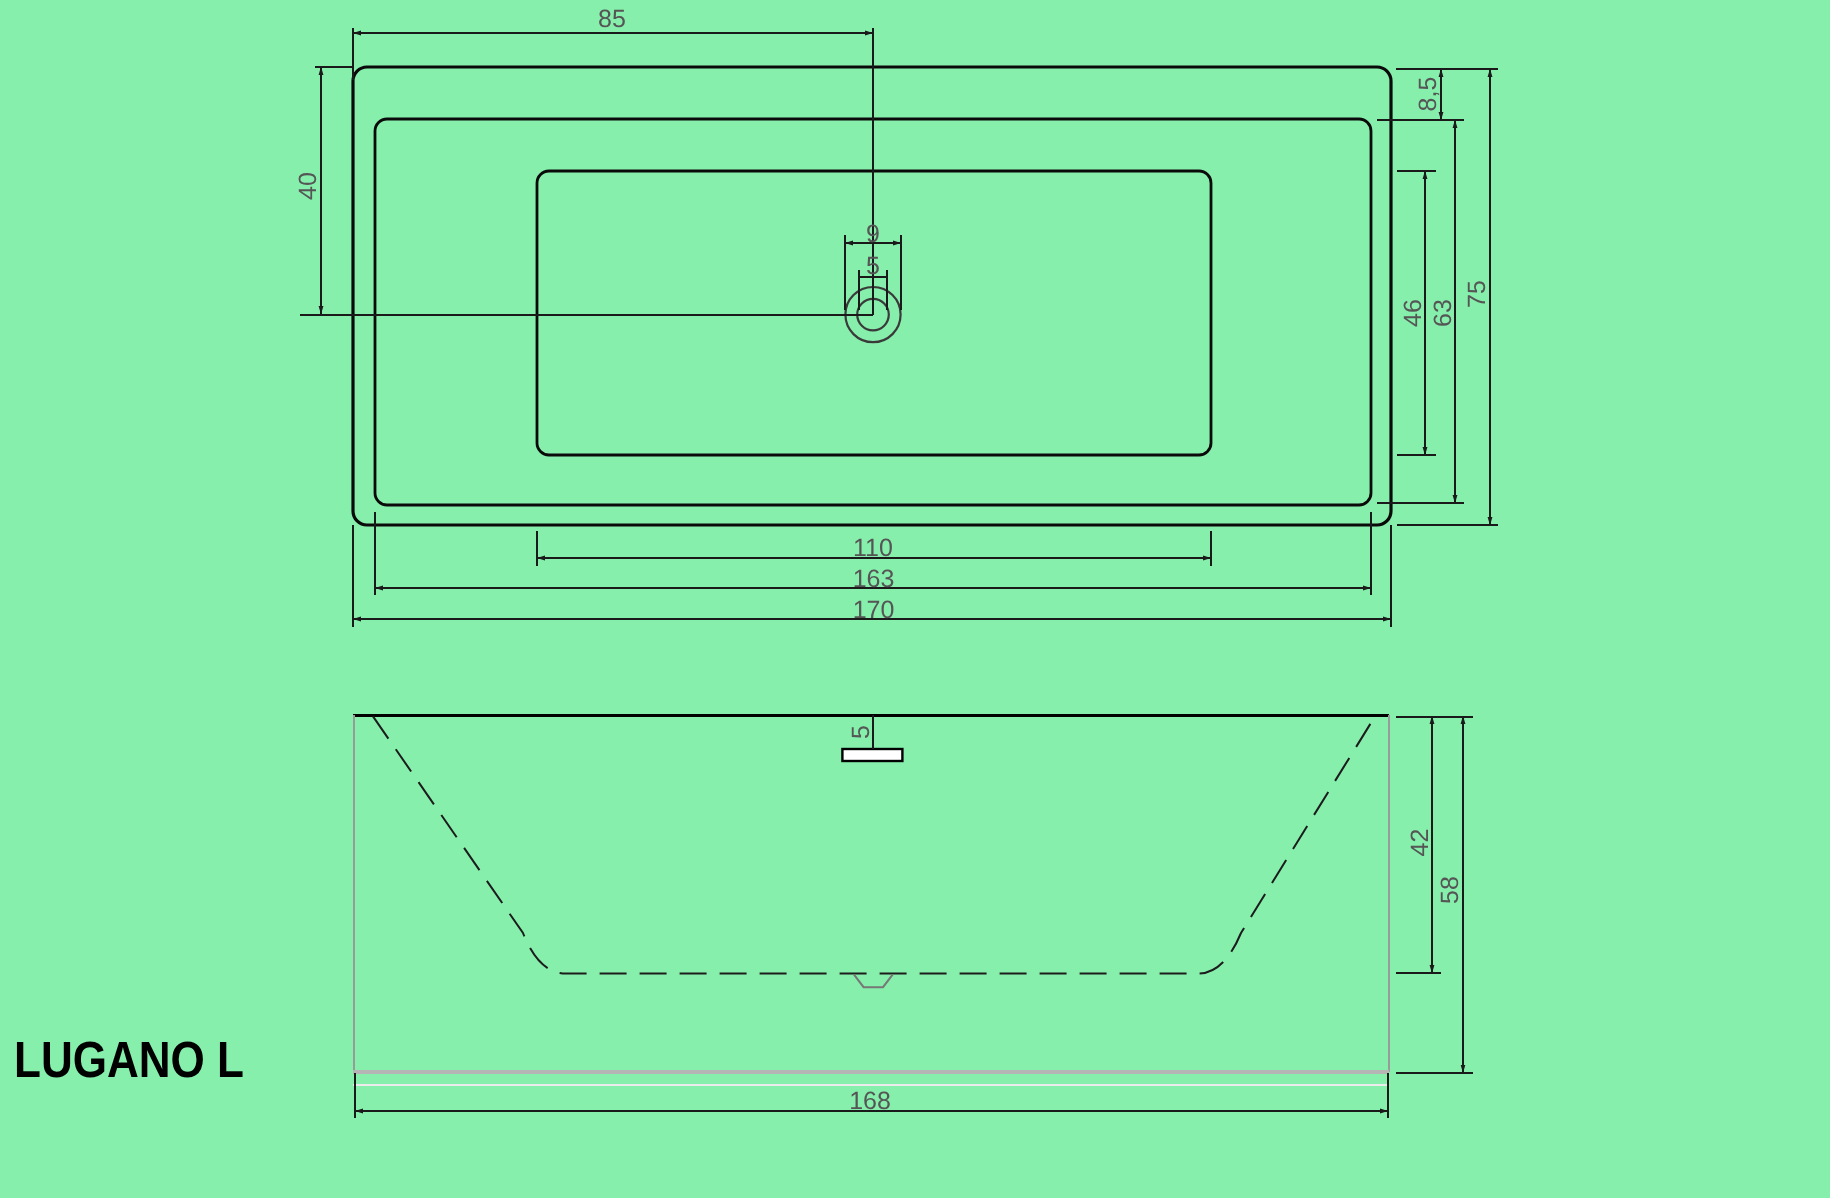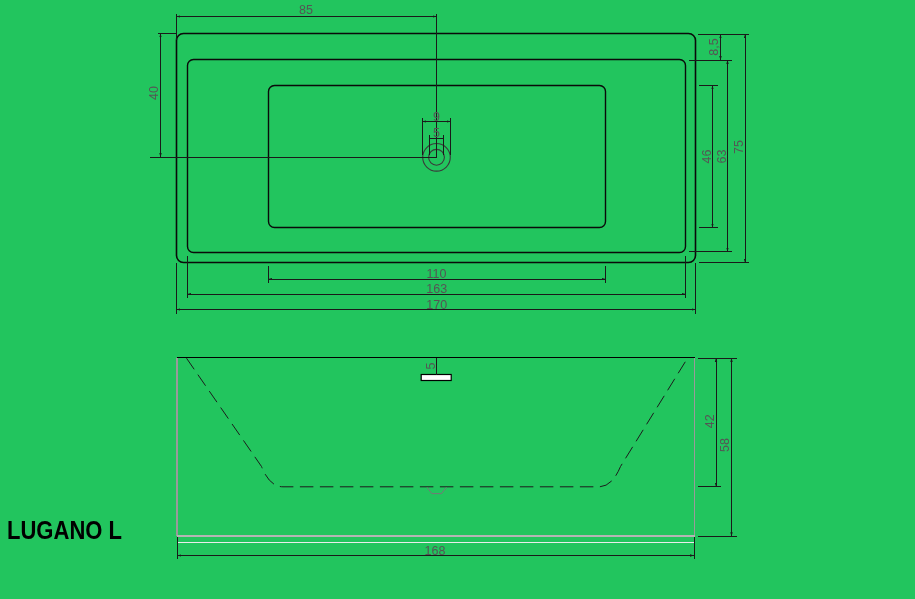--- a/index.html
+++ b/index.html
@@ -1,16 +1,16 @@
 <!DOCTYPE html>
 <html><head>
 <meta charset="utf-8">
 <style>
   html,body{margin:0;padding:0;background:#ffffff;}
-  .page{position:relative;width:915px;height:599px;background:#22c55e;overflow:hidden;}
+  .page{position:relative;width:915px;height:599px;background:#86efac;overflow:hidden;}
   svg{position:absolute;left:0;top:0;}
   text{font-family:"Liberation Sans",sans-serif;fill:#555;}
   .dim{font-size:12.5px;}
   .title{font-family:"Liberation Sans",sans-serif;font-weight:bold;font-size:25.5px;fill:#000;}
 </style>
 </head>
 <body>
 <div class="page">
 <svg width="915" height="599" viewBox="0 0 915 599">
 <defs>

